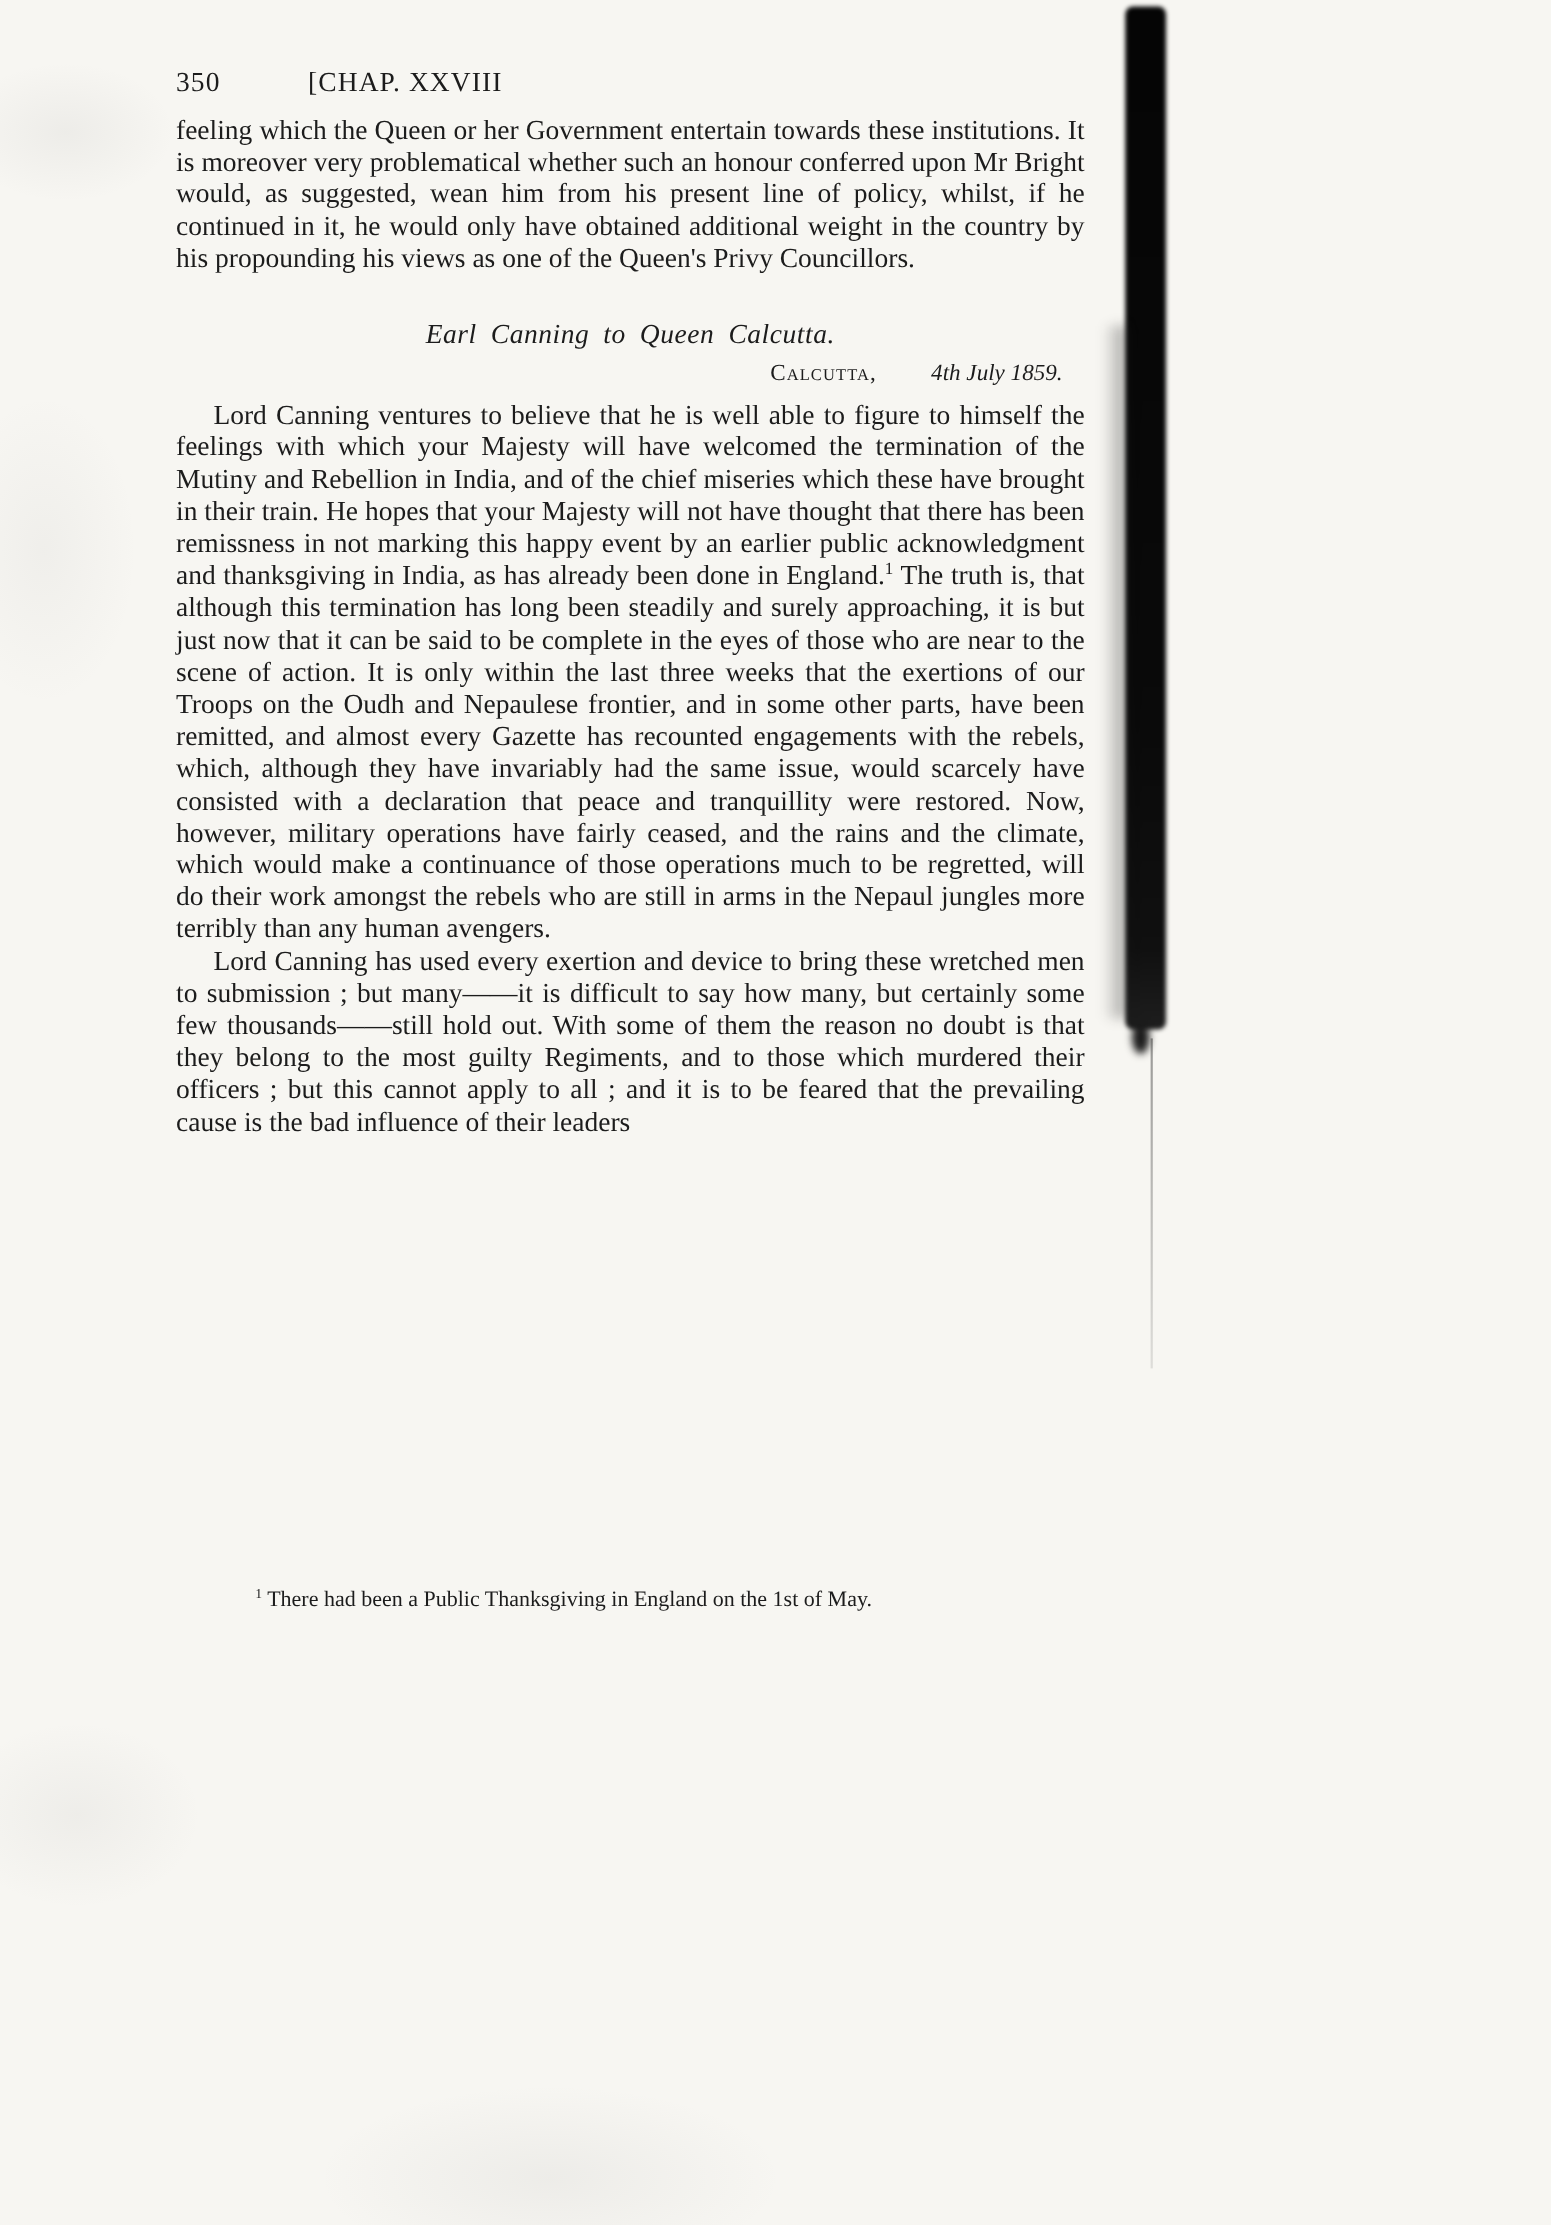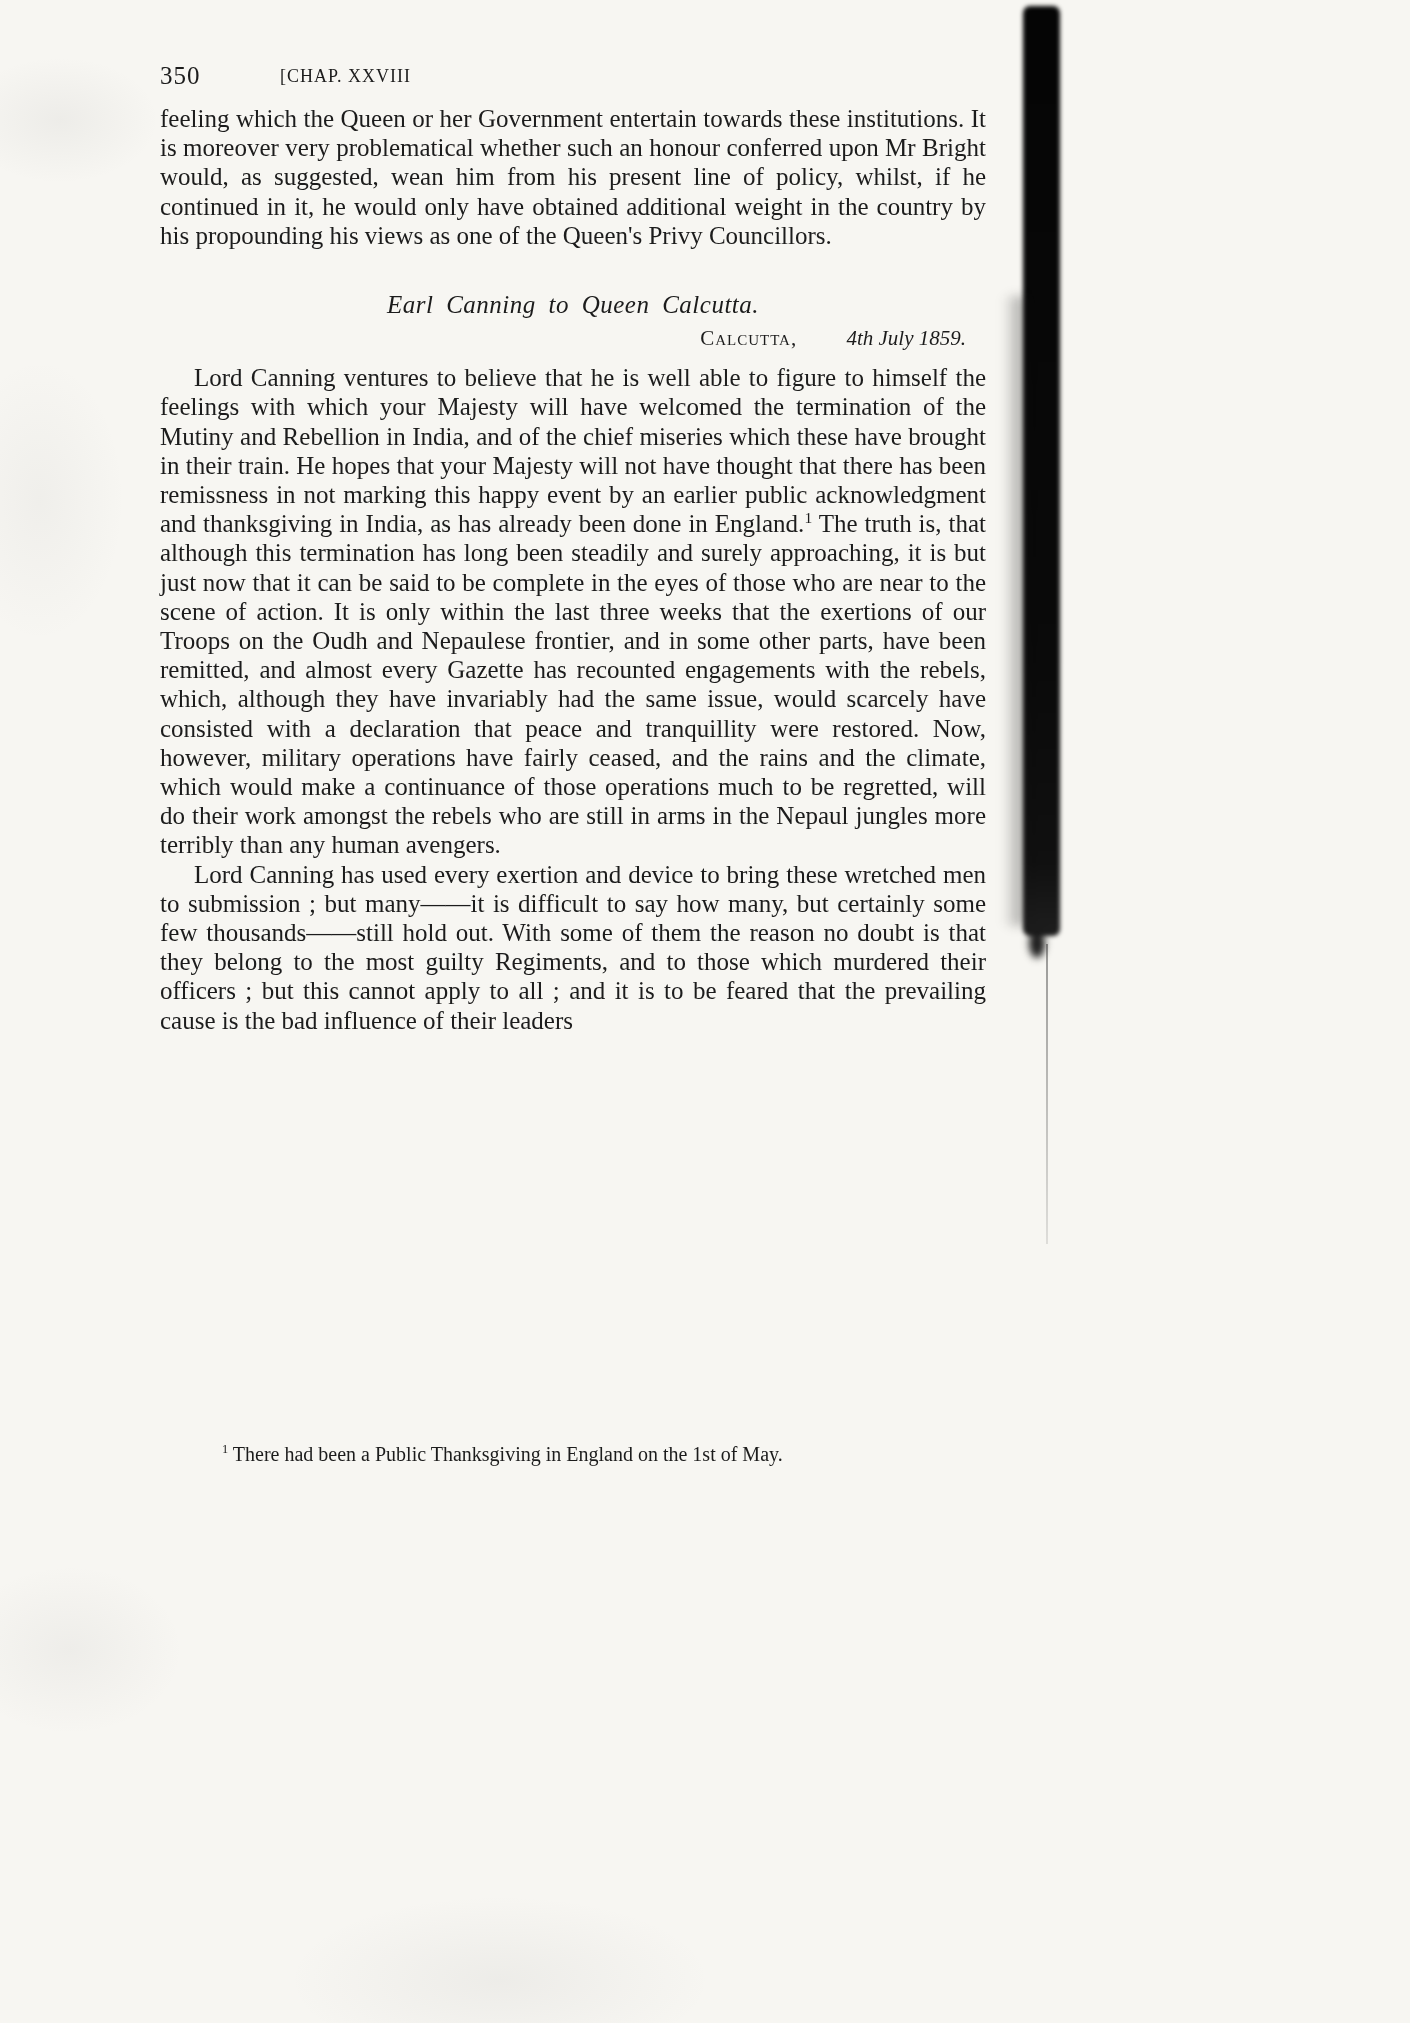--- a/index.html
+++ b/index.html
@@ -19,41 +19,41 @@
   }
   .running-head{
     position:absolute;left:160px;top:62px;width:826px;
     display:flex;align-items:center;
   }
   .pagenum{font-size:25px;width:120px;letter-spacing:1px;}
   .running-title{
     flex:1;text-align:center;font-size:27px;
     letter-spacing:2px;word-spacing:16px;white-space:nowrap;
   }
-  .chap-label{font-size:18px;text-align:right;white-space:nowrap;letter-spacing:1px;}
+  .chap-label{font-size:25px;text-align:right;white-space:nowrap;letter-spacing:1px;}
   .text-block{
     position:absolute;left:160px;top:104px;width:826px;
     font-size:25px;line-height:29.2px;text-align:justify;
   }
   .text-block p{margin:0;text-indent:34px;}
   .text-block p.noindent{text-indent:0;}
   .letter-heading{
     margin:40px 0 6px 0;font-size:25px;font-weight:normal;
     font-style:italic;text-align:center;text-indent:0;
     letter-spacing:.5px;word-spacing:6px;
   }
   .dateline{
     text-align:right;text-indent:0 !important;
     padding-right:20px;font-size:21px;line-height:26px;margin-bottom:12px !important;
   }
   .smallcaps{font-variant:small-caps;letter-spacing:1px;}
   .ital{font-style:italic;margin-left:44px;}
   sup{font-size:.62em;vertical-align:super;line-height:0;}
   .footnote{
-    position:absolute;left:150px;top:1442px;width:826px;
+    position:absolute;left:160px;top:1442px;width:826px;
     font-size:20px;line-height:24px;padding-left:72px;
   }
   .gutter-shadow{
     position:absolute;left:1023px;top:6px;width:37px;height:930px;
     background:linear-gradient(to bottom,#050505 0%,#0a0a0a 70%,#101010 92%,#1e1e1e 100%);
     border-radius:7px;filter:blur(2px);
   }
   .gutter-shadow::before{
     content:"";position:absolute;left:-20px;top:290px;width:22px;height:630px;
     background:linear-gradient(to right, rgba(0,0,0,0), rgba(20,20,20,.38));

